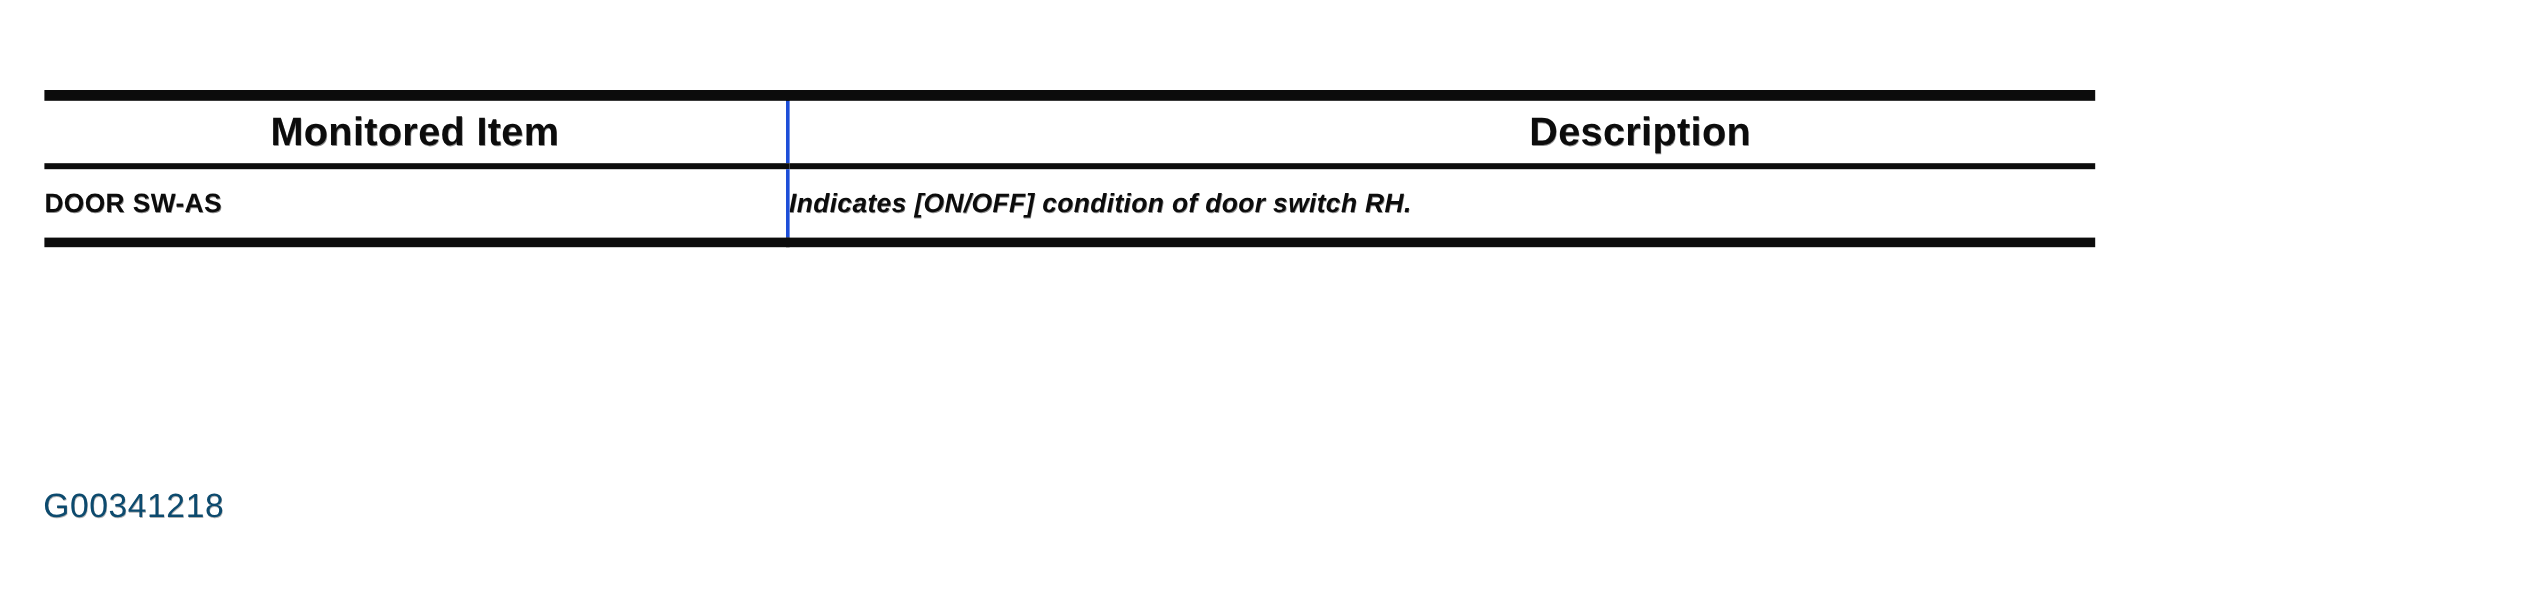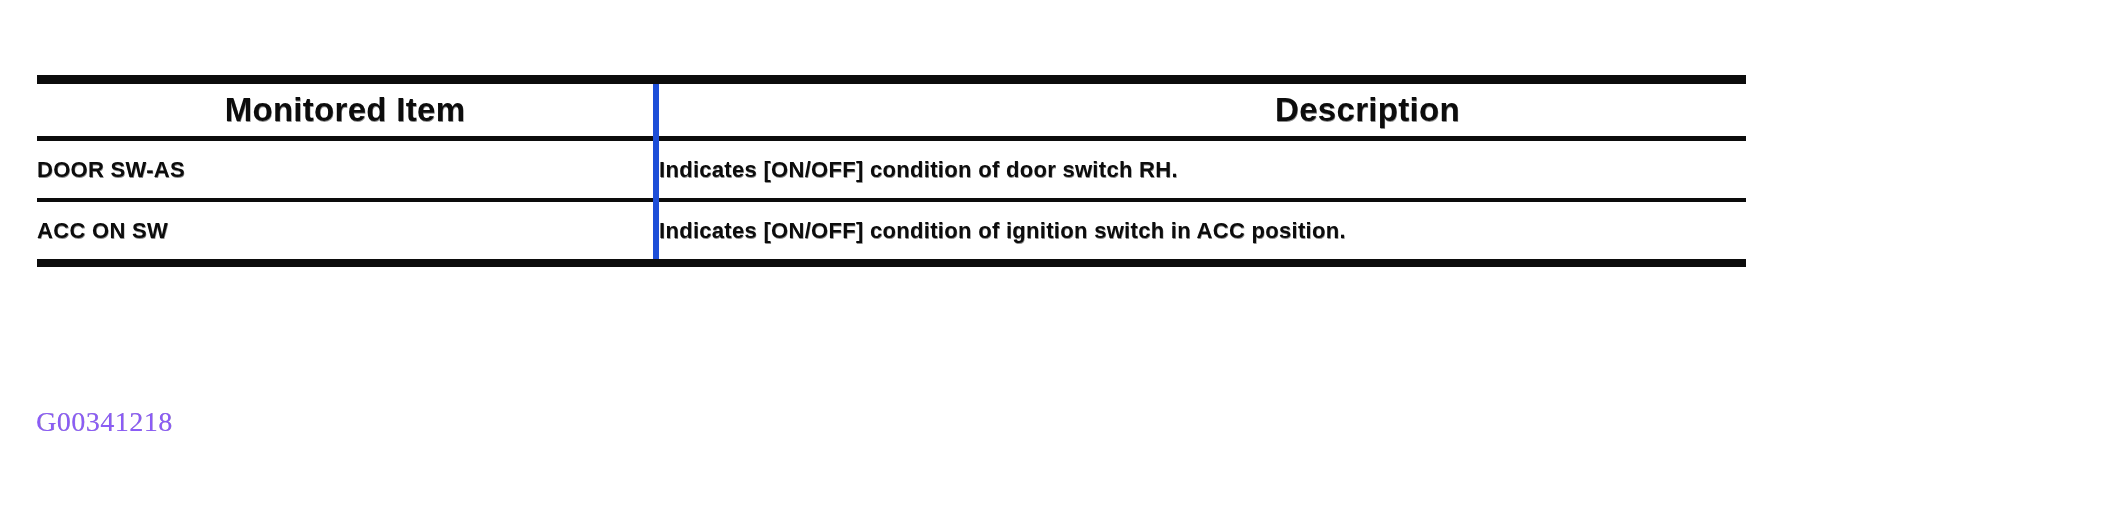--- a/index.html
+++ b/index.html
@@ -48,32 +48,31 @@
     padding: 0;
     letter-spacing: 0.3px;
     text-shadow: 0.5px 0.5px 0 rgba(0,0,0,0.45);
     white-space: nowrap;
     overflow: hidden;
   }
   table.monitor-table tr:last-child td {
     border-bottom: none;
   }
   .cell-item { padding-left: 22px; }
-  .cell-desc, .th-desc { border-left: 6px solid #1d4ed8; }
-  .cell-desc { padding-left: 26px; }
+  .cell-desc, .th-desc { border-left: 3px solid #1d4ed8; }
+  .cell-desc { padding-left: 26px; font-style: italic; }
   .figure-code {
     position: absolute;
     left: 36px;
     top: 406px;
     font-size: 28px;
     font-weight: 400;
     letter-spacing: 0.5px;
-    color: #8b5cf6;
+    color: #0c4a6e;
     text-shadow: 0.4px 0.4px 0 rgba(0,0,0,0.3);
-    font-family: Liberation Serif, serif;
   }
 </style>
 </head>
 <body>
 
 <div class="sheet">
 
   <table class="monitor-table">
     <colgroup>
       <col class="col-item">
@@ -83,22 +82,18 @@
       <tr>
         <th class="th-item">Monitored Item</th>
         <th class="th-desc">Description</th>
       </tr>
     </thead>
     <tbody>
       <tr>
         <td class="cell-item">DOOR SW-AS</td>
         <td class="cell-desc">Indicates [ON/OFF] condition of door switch RH.</td>
       </tr>
-      <tr>
-        <td class="cell-item">ACC ON SW</td>
-        <td class="cell-desc">Indicates [ON/OFF] condition of ignition switch in ACC position.</td>
-      </tr>
     </tbody>
   </table>
 
   <div class="figure-code">G00341218</div>
 
 </div>
 
 </body></html>

